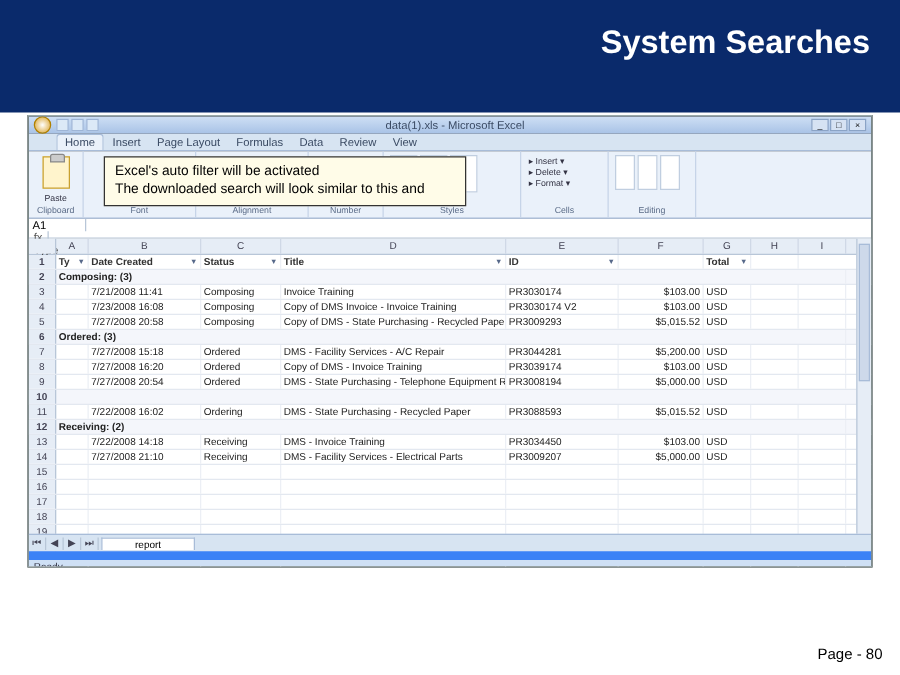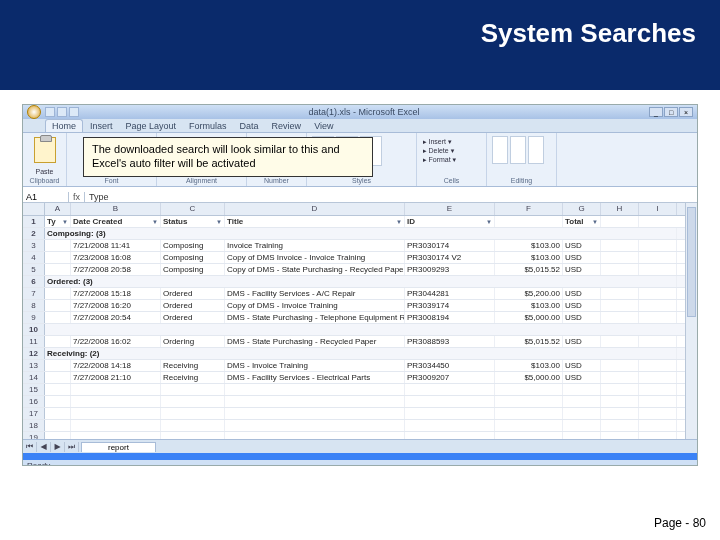--- a/index.html
+++ b/index.html
@@ -1,21 +1,21 @@
 <!DOCTYPE html>
 <html><head>
 <meta charset="utf-8">
 <style>
   * { margin:0; padding:0; box-sizing:border-box; font-family:Arial,sans-serif; }
   body { width:720px; height:540px; background:#fff; position:relative; overflow:hidden; }
 
   .slide-header { background:#0a2a6b; height:90px; padding:18px 24px 0 0; text-align:right; }
   .slide-header h1 { color:#fff; font-size:26px; font-weight:bold; }
 
-  .excel-shot { position:absolute; top:104px; left:22px; width:676px; height:362px; border:1px solid #9aa; background:#000000; font-size:9px; overflow:hidden; }
+  .excel-shot { position:absolute; top:92px; left:22px; width:676px; height:362px; border:1px solid #9aa; background:#000000; font-size:9px; overflow:hidden; }
 
   .xls-titlebar { height:14px; background:linear-gradient(#cfe0f5,#a8c2e6); display:flex; align-items:center; padding:0 4px; }
   .xls-titlebar .orb { width:14px; height:14px; border-radius:50%; background:radial-gradient(#fff,#d8a028); border:1px solid #b08000; margin-right:4px; }
   .xls-titlebar .qat { display:flex; gap:2px; }
   .xls-titlebar .qat span { width:10px; height:10px; background:#dce9f7; border:1px solid #9db4d6; }
   .xls-titlebar .title { flex:1; text-align:center; color:#3a4a63; font-size:9px; }
   .winbtns { display:flex; gap:1px; }
   .winbtns span { width:14px; height:10px; background:#d6e2f3; border:1px solid #8aa3c6; font-size:7px; text-align:center; line-height:9px; }
 
   .ribbon-tabs { height:14px; background:#d7e4f2; display:flex; align-items:flex-end; padding-left:22px; gap:1px; border-bottom:1px solid #a8bcd8; }
@@ -25,21 +25,21 @@
   .ribbon { height:54px; background:#eaf1fa; border-bottom:1px solid #a8bcd8; display:flex; position:relative; }
   .ribbon-group { border-right:1px solid #c6d4e8; padding:2px 4px; display:flex; flex-direction:column; justify-content:space-between; }
   .ribbon-group .label { text-align:center; font-size:7px; color:#5a6b87; }
   .paste-ico { width:22px; height:26px; background:#fff4cc; border:1px solid #c8a030; margin:2px auto; position:relative; }
   .paste-ico:before { content:""; position:absolute; top:-3px; left:5px; width:10px; height:5px; background:#ccc; border:1px solid #888; border-radius:2px 2px 0 0; }
   .ribbon-placeholder { flex:1; }
   .callout { position:absolute; top:4px; left:60px; background:#fffce8; border:1px solid #333; padding:5px 8px; font-size:11px; line-height:1.25; width:290px; z-index:5; }
   .rg-btn { width:22px; height:30px; background:#fff; border:1px solid #c0cee0; margin:1px; }
   .rg-row { display:flex; }
 
-  .formulabar { height:16px; background:#fff; border-bottom:1px solid #b8c6d8; display:flex; align-items:flex-end; }
+  .formulabar { height:16px; background:#fff; border-bottom:1px solid #b8c6d8; display:flex; align-items:flex-start;flex-direction:column; }
   .namebox { width:46px; border-right:1px solid #b8c6d8; padding:0 3px; font-size:9px; }
   .fx-ico { width:16px; text-align:center; color:#555; border-right:1px solid #b8c6d8; }
   .fx-input { flex:1; padding:0 4px; font-size:9px; color:#333; }
 
   .sheet { background:#fff; }
   .colrow { display:flex; height:13px; background:#e6edf6; border-bottom:1px solid #b8c6d8; }
   .rowhdr { width:22px; background:#e6edf6; border-right:1px solid #b8c6d8; text-align:center; font-size:8px; color:#445; line-height:12px; }
   .colhdr { border-right:1px solid #cfd8e6; text-align:center; font-size:8px; color:#445; line-height:12px; }
   .cA{width:26px}.cB{width:90px}.cC{width:64px}.cD{width:180px}.cE{width:90px}.cF{width:68px}.cG{width:38px}.cH{width:38px}.cI{width:38px}
 
@@ -132,22 +132,22 @@
     <div class="ribbon-group" style="width:70px">
       <div class="rg-row">
         <div class="rg-btn" style="width:16px;height:28px"></div>
         <div class="rg-btn" style="width:16px;height:28px"></div>
         <div class="rg-btn" style="width:16px;height:28px"></div>
       </div>
       <div class="label">Editing</div>
     </div>
 
     <div class="callout">
+      <div>Excel's auto filter will be activated</div>
       <div>The downloaded search will look similar to this and</div>
-      <div>Excel's auto filter will be activated</div>
     </div>
   </div>
 
   <div class="formulabar">
     <div class="namebox">A1</div>
     <div class="fx-ico">fx</div>
     <div class="fx-input">Type</div>
   </div>
 
   <div class="sheet">

